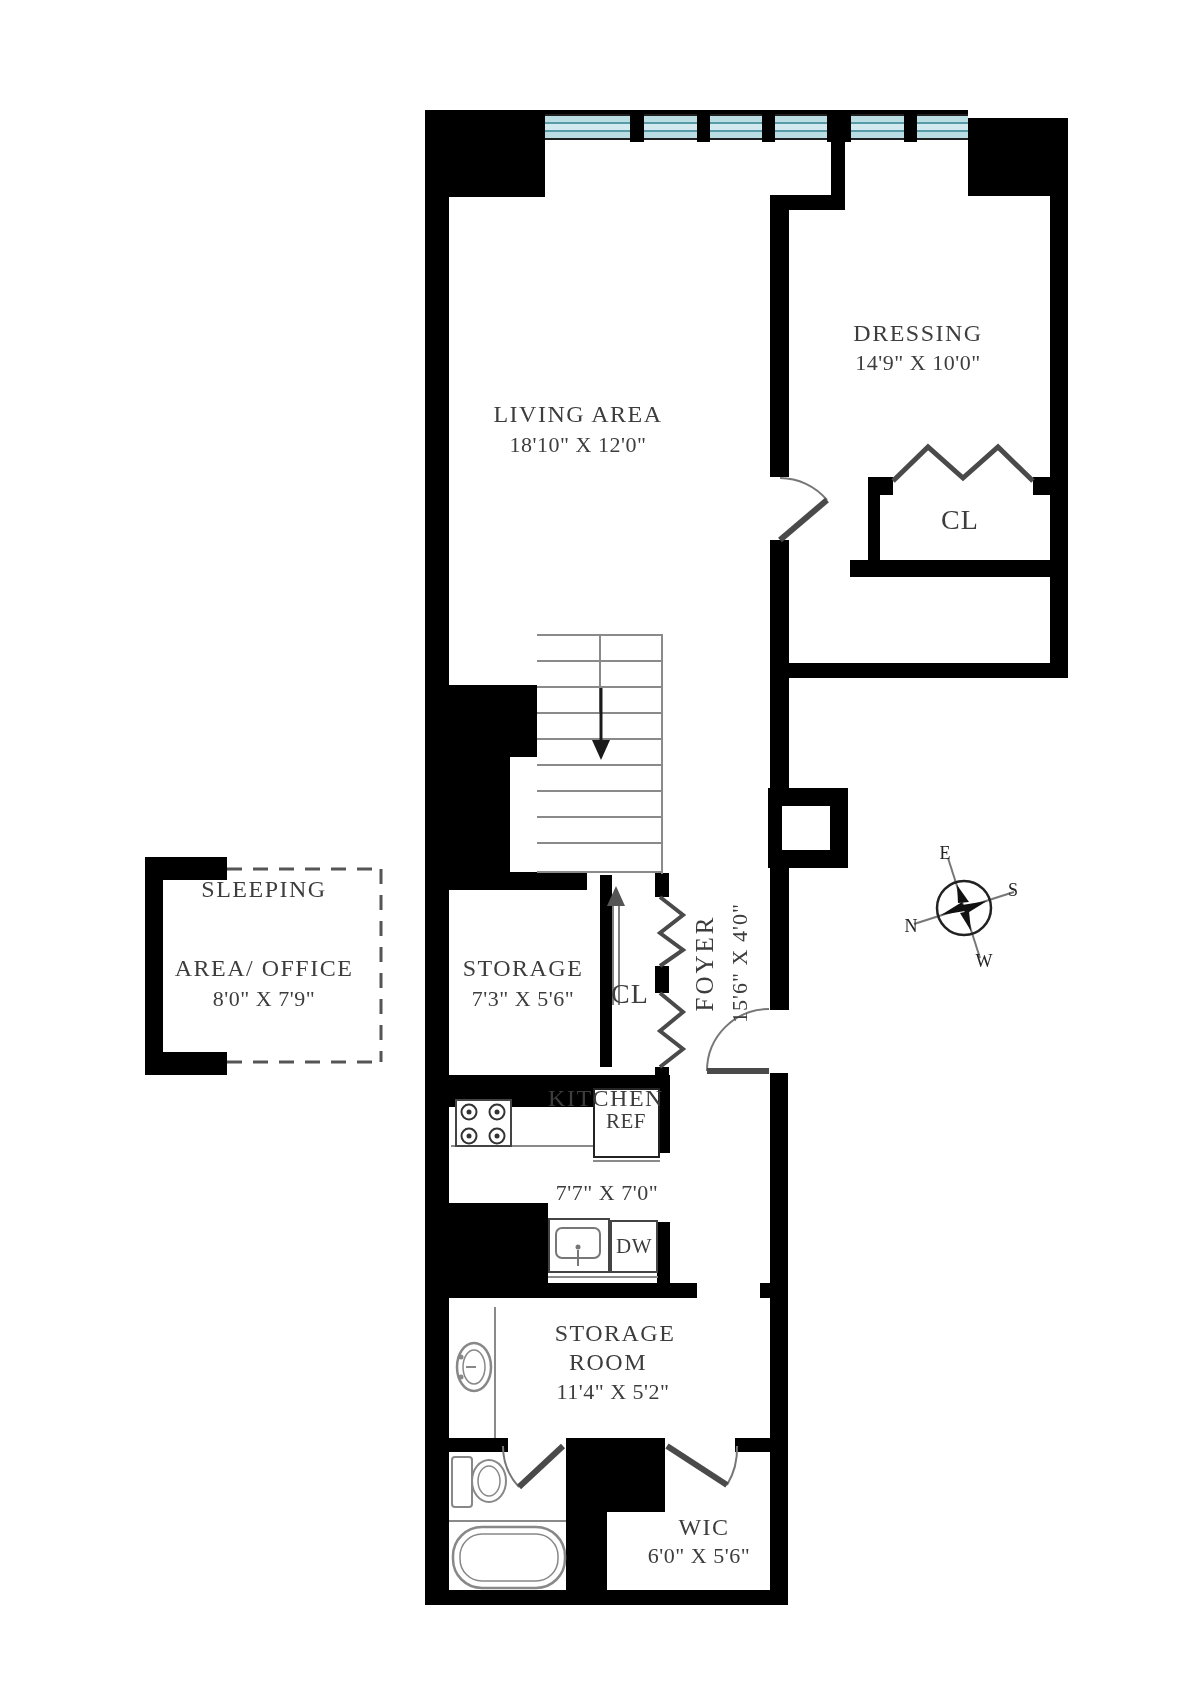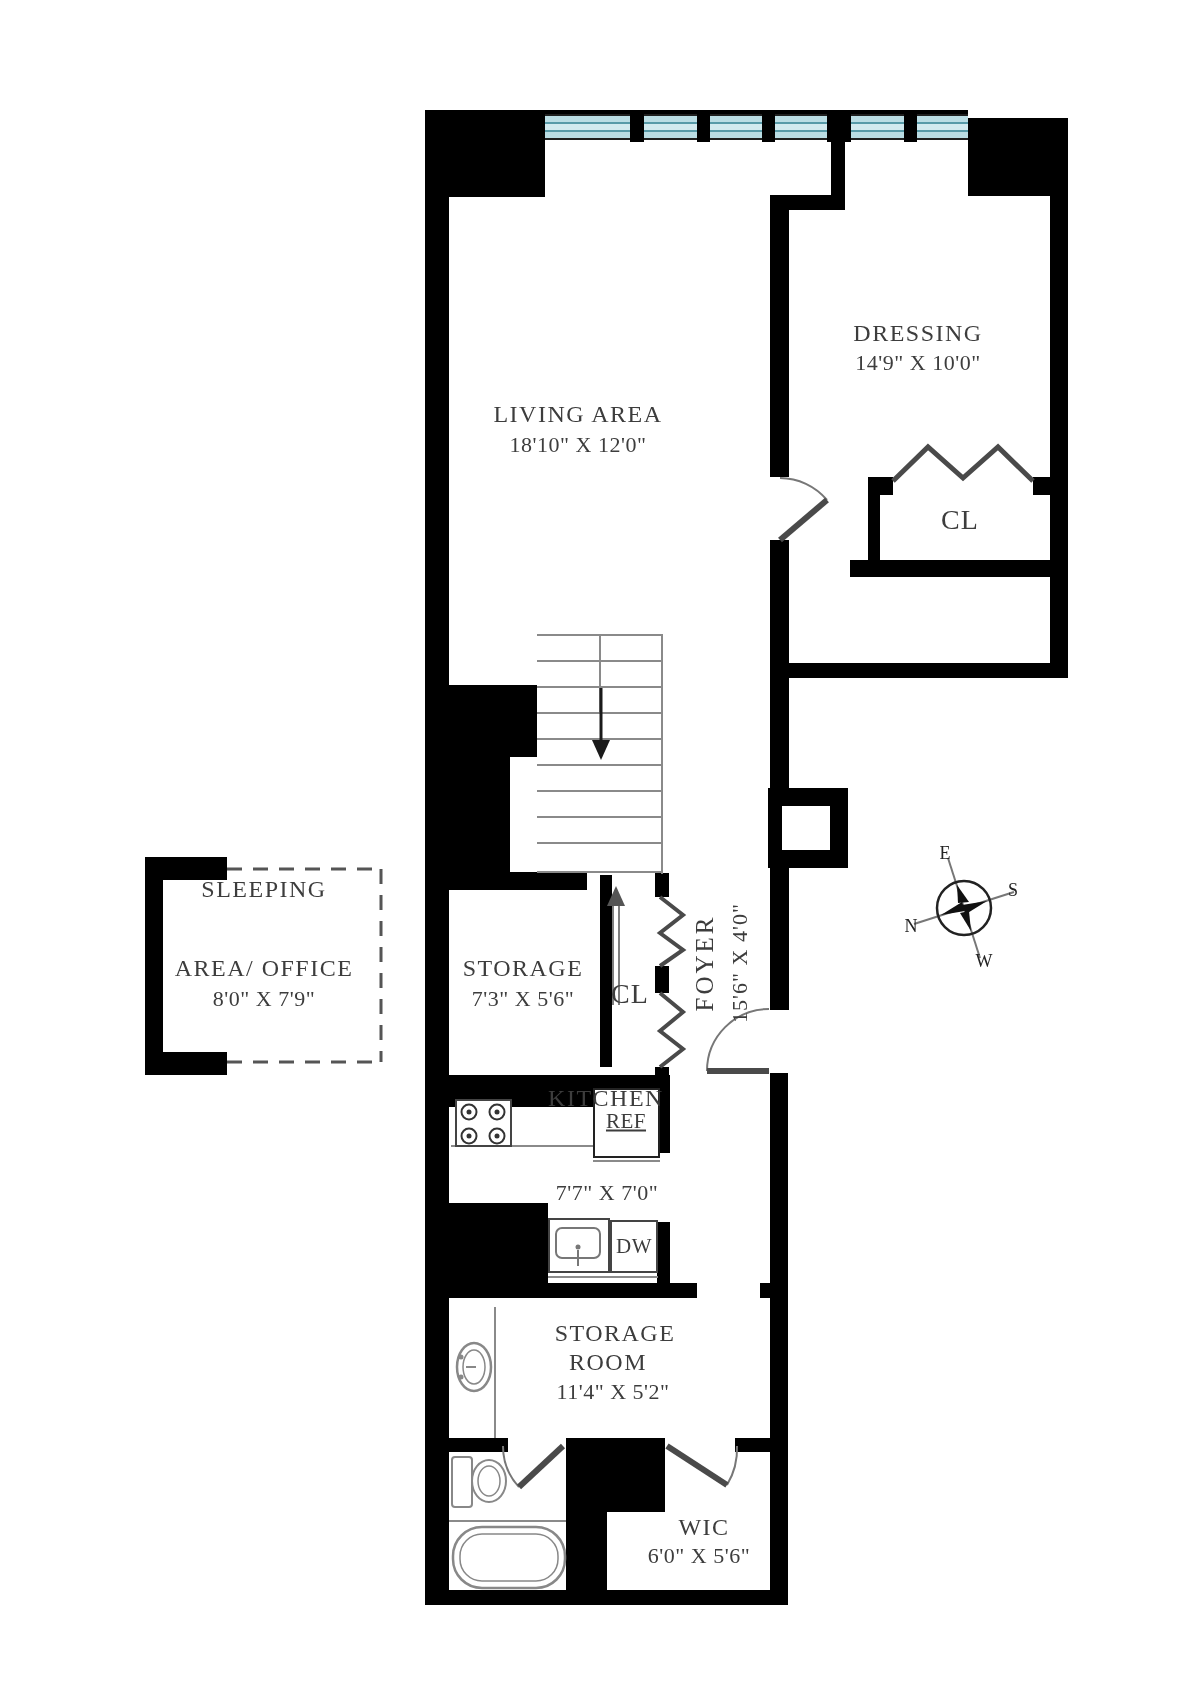--- a/index.html
+++ b/index.html
@@ -216,21 +216,21 @@
   <div class="label rm" style="left:606px;top:1098px;">KITCHEN</div>
   <div class="label dim" style="left:607px;top:1193px;">7'7" X 7'0"</div>
 
   <div class="label rm" style="left:615px;top:1333px;">STORAGE</div>
   <div class="label rm" style="left:608px;top:1362px;">ROOM</div>
   <div class="label dim" style="left:613px;top:1392px;">11'4" X 5'2"</div>
 
   <div class="label rm" style="left:704px;top:1527px;">WIC</div>
   <div class="label dim" style="left:699px;top:1556px;">6'0" X 5'6"</div>
 
-  <div class="label appl" style="left:626px;top:1121px;text-decoration:underline;">REF</div>
+  <div class="label appl" style="left:626px;top:1121px;">REF</div>
   <div class="label appl" style="left:634px;top:1246px;">DW</div>
 
   <div class="compass-letter" style="left:945px;top:853px;">E</div>
   <div class="compass-letter" style="left:1013px;top:890px;">S</div>
   <div class="compass-letter" style="left:911px;top:926px;">N</div>
   <div class="compass-letter" style="left:984px;top:961px;">W</div>
 
 </div>
 
 </body></html>

